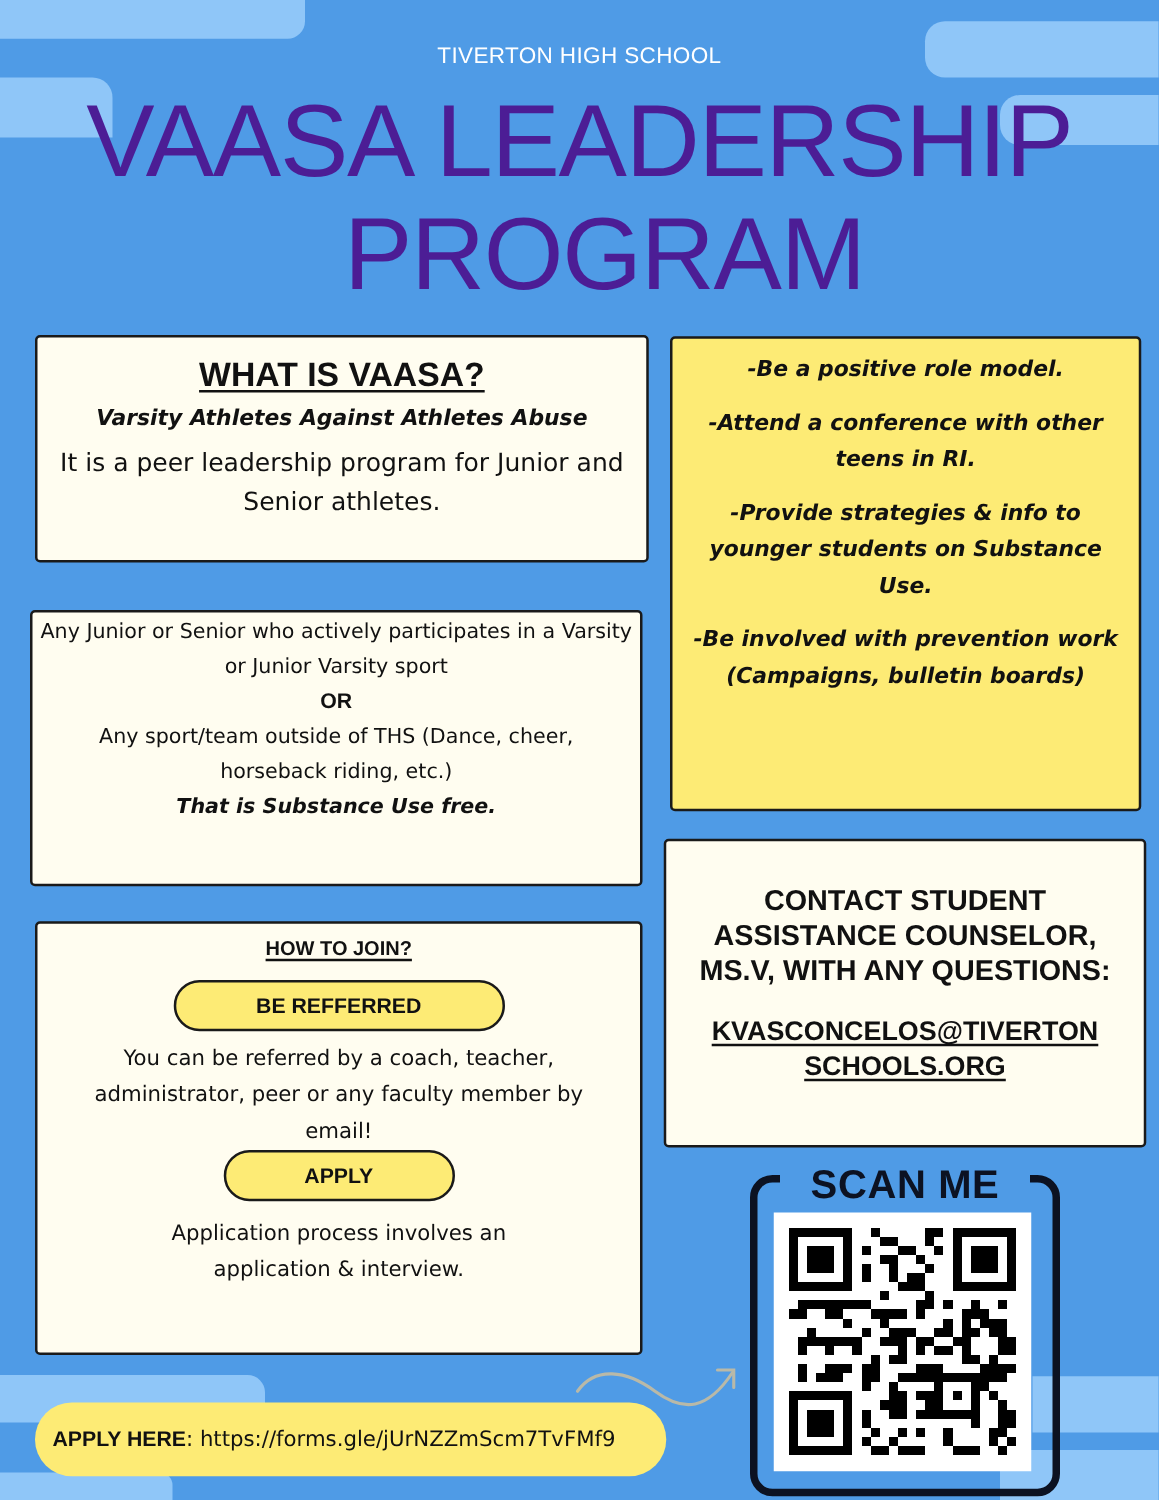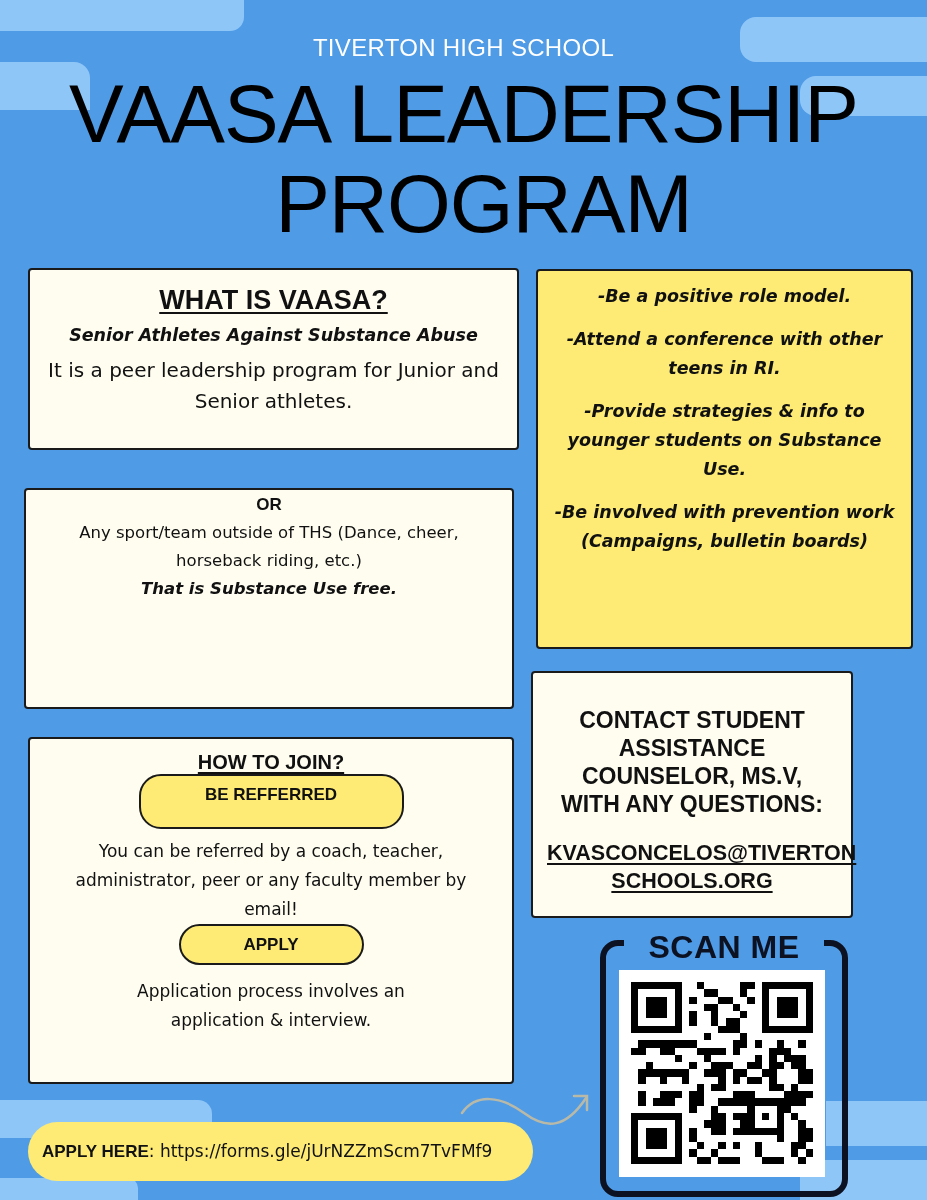--- a/index.html
+++ b/index.html
@@ -15,25 +15,25 @@
   .d2 { left: 0; top: 62px; width: 90px; height: 48px; border-radius: 0 16px 0 0; }
   .d3 { left: 740px; top: 17px; width: 187px; height: 45px; border-radius: 16px 0 0 16px; }
   .d4 { left: 800px; top: 76px; width: 127px; height: 40px; border-radius: 16px 0 0 16px; }
   .d5 { left: 0; top: 1100px; width: 212px; height: 38px; border-radius: 0 14px 0 0; }
   .d6 { left: 0; top: 1178px; width: 138px; height: 22px; border-radius: 0 10px 0 0; }
   .d7 { left: 826px; top: 1101px; width: 101px; height: 45px; }
   .d8 { left: 800px; top: 1160px; width: 127px; height: 40px; }
 
   .school {
     position: absolute; top: 34px; left: 0; width: 927px; text-align: center;
-    color: #fff; font-family: "Liberation Sans", sans-serif; font-size: 24px; letter-spacing: 0.3px;
+    color: #fff; font-family: "Liberation Sans", sans-serif; font-size: 18px; letter-spacing: 0.3px;
   }
   .title {
     position: absolute; left: 0; width: 927px; text-align: center;
-    color: #000000; font-family: "Liberation Sans", sans-serif; font-size: 82px; line-height: 84px;
+    color: #4c1d95; font-family: "Liberation Sans", sans-serif; font-size: 82px; line-height: 84px;
     letter-spacing: -1px;
   }
   .t1 { top: 72px; }
   .t2 { top: 162px; padding-left: 40px; }
 
   .card {
     position: absolute; background: #fffdf0; border: 2.5px solid #1a1a1a; border-radius: 4px;
     text-align: center;
   }
   .yellow { background: #fdeb75; }
@@ -46,36 +46,36 @@
   .what .sub { font-style: italic; font-weight: bold; font-size: 17.5px; margin-top: 9px; }
   .what .body { font-size: 20px; line-height: 31px; margin-top: 10px; padding: 0 12px; }
 
   .who { left: 24px; top: 488px; width: 490px; height: 221px; }
   .who .h { font-size: 22px; margin-top: 9px; }
   .who .body { font-size: 16.5px; line-height: 28px; margin-top: 1px; }
   .who .or { font-weight: bold; font-family: "Liberation Sans", sans-serif; font-size: 17px; }
   .who .free { font-style: italic; font-weight: bold; }
 
   .how { left: 28px; top: 737px; width: 486px; height: 347px; }
-  .how .h { font-size: 20px; margin-top: 12px; }
+  .how .h { font-size: 16px; margin-top: 12px; }
   .pill {
     display: block; margin: 0 auto; background: #fdeb75; border: 2.5px solid #1a1a1a; border-radius: 22px;
     font-family: "Liberation Sans", sans-serif; font-weight: bold; font-size: 17px; cursor: pointer;
   }
-  .p1 { width: 265px; height: 55px; line-height: 37px; }
+  .p1 { width: 265px; height: 41px; line-height: 37px; margin-top: 15px; }
   .p2 { width: 185px; height: 41px; line-height: 37px; }
   .how .body { font-size: 17px; line-height: 29px; }
   .how .b1 { margin-top: 8px; padding: 0 30px; }
   .how .b2 { margin-top: 12px; padding: 0 104px; }
 
   .roles { left: 536px; top: 269px; width: 377px; height: 380px; }
   .roles ul { list-style: none; padding: 11px 16px 0; }
   .roles li { font-style: italic; font-weight: bold; font-size: 17.5px; line-height: 29px; margin-bottom: 14px; }
 
-  .contact { left: 531px; top: 671px; width: 322px; height: 247px; }
+  .contact { left: 531px; top: 671px; width: 386px; height: 247px; }
   .contact .head {
     font-family: "Liberation Sans", sans-serif; font-weight: bold; font-size: 23px; line-height: 28px;
     margin-top: 33px; padding: 0 20px;
   }
   .contact .email {
     display: block; font-family: "Liberation Sans", sans-serif; font-weight: bold; font-size: 21.5px;
     line-height: 28px; margin-top: 21px; color: #111; text-decoration: underline; text-underline-offset: 3px;
     padding: 0 14px;
   }
 
@@ -114,26 +114,27 @@
 <div class="deco d6"></div>
 <div class="deco d7"></div>
 <div class="deco d8"></div>
 
 <div class="school">TIVERTON HIGH SCHOOL</div>
 <div class="title t1">VAASA LEADERSHIP</div>
 <div class="title t2">PROGRAM</div>
 
 <section class="card what">
   <div class="h">WHAT IS VAASA?</div>
-  <div class="sub">Senior Athletes Against Substance Abuse</div>
+  <div class="sub">Varsity Athletes Against Athletes Abuse</div>
   <div class="body">It is a peer leadership program for Junior and Senior athletes.</div>
 </section>
 
 <section class="card who">
   <div class="body">
+    <div style="padding:0 6px;">Any Junior or Senior who actively participates in a Varsity or Junior Varsity sport</div>
     <div class="or">OR</div>
     <div style="padding:0 14px;">Any sport/team outside of THS (Dance, cheer, horseback riding, etc.)</div>
     <div class="free">That is Substance Use free.</div>
   </div>
 </section>
 
 <section class="card how">
   <div class="h">HOW TO JOIN?</div>
   <div class="pill p1">BE REFFERRED</div>
   <div class="body b1">You can be referred by a coach, teacher, administrator, peer or any faculty member by email!</div>

